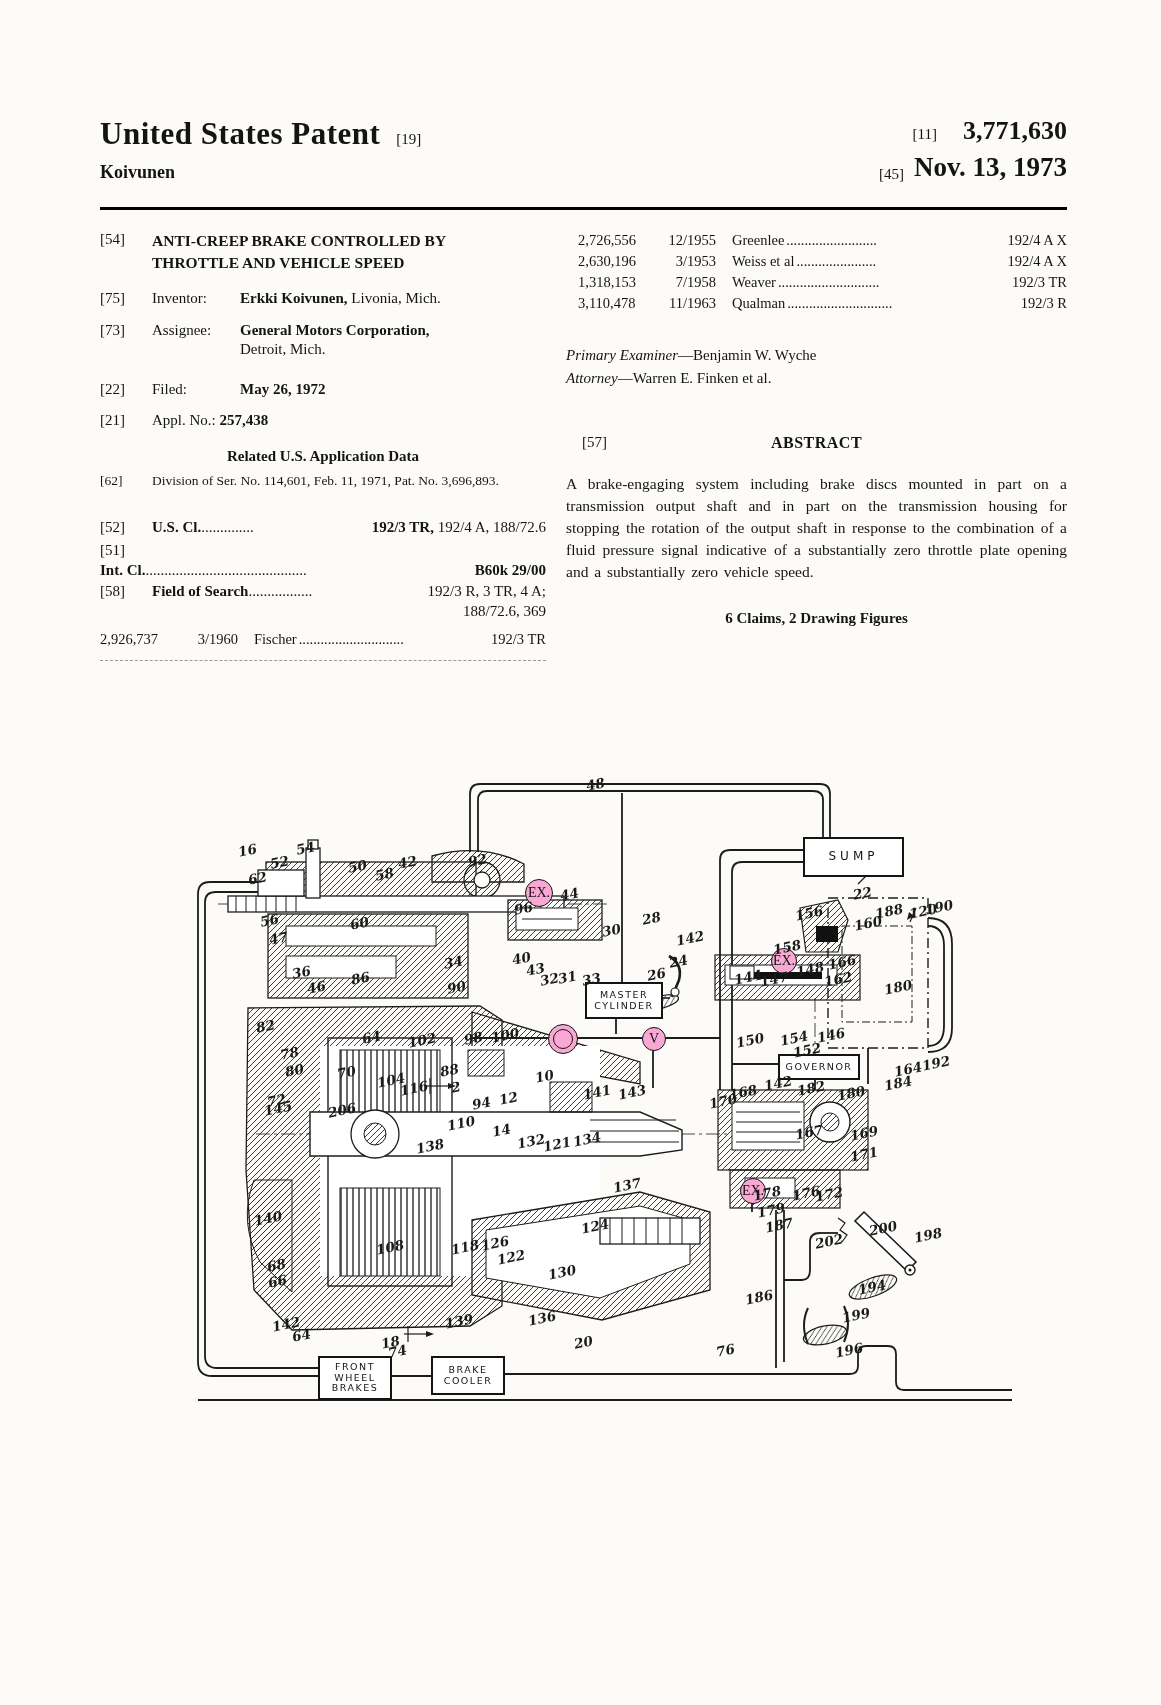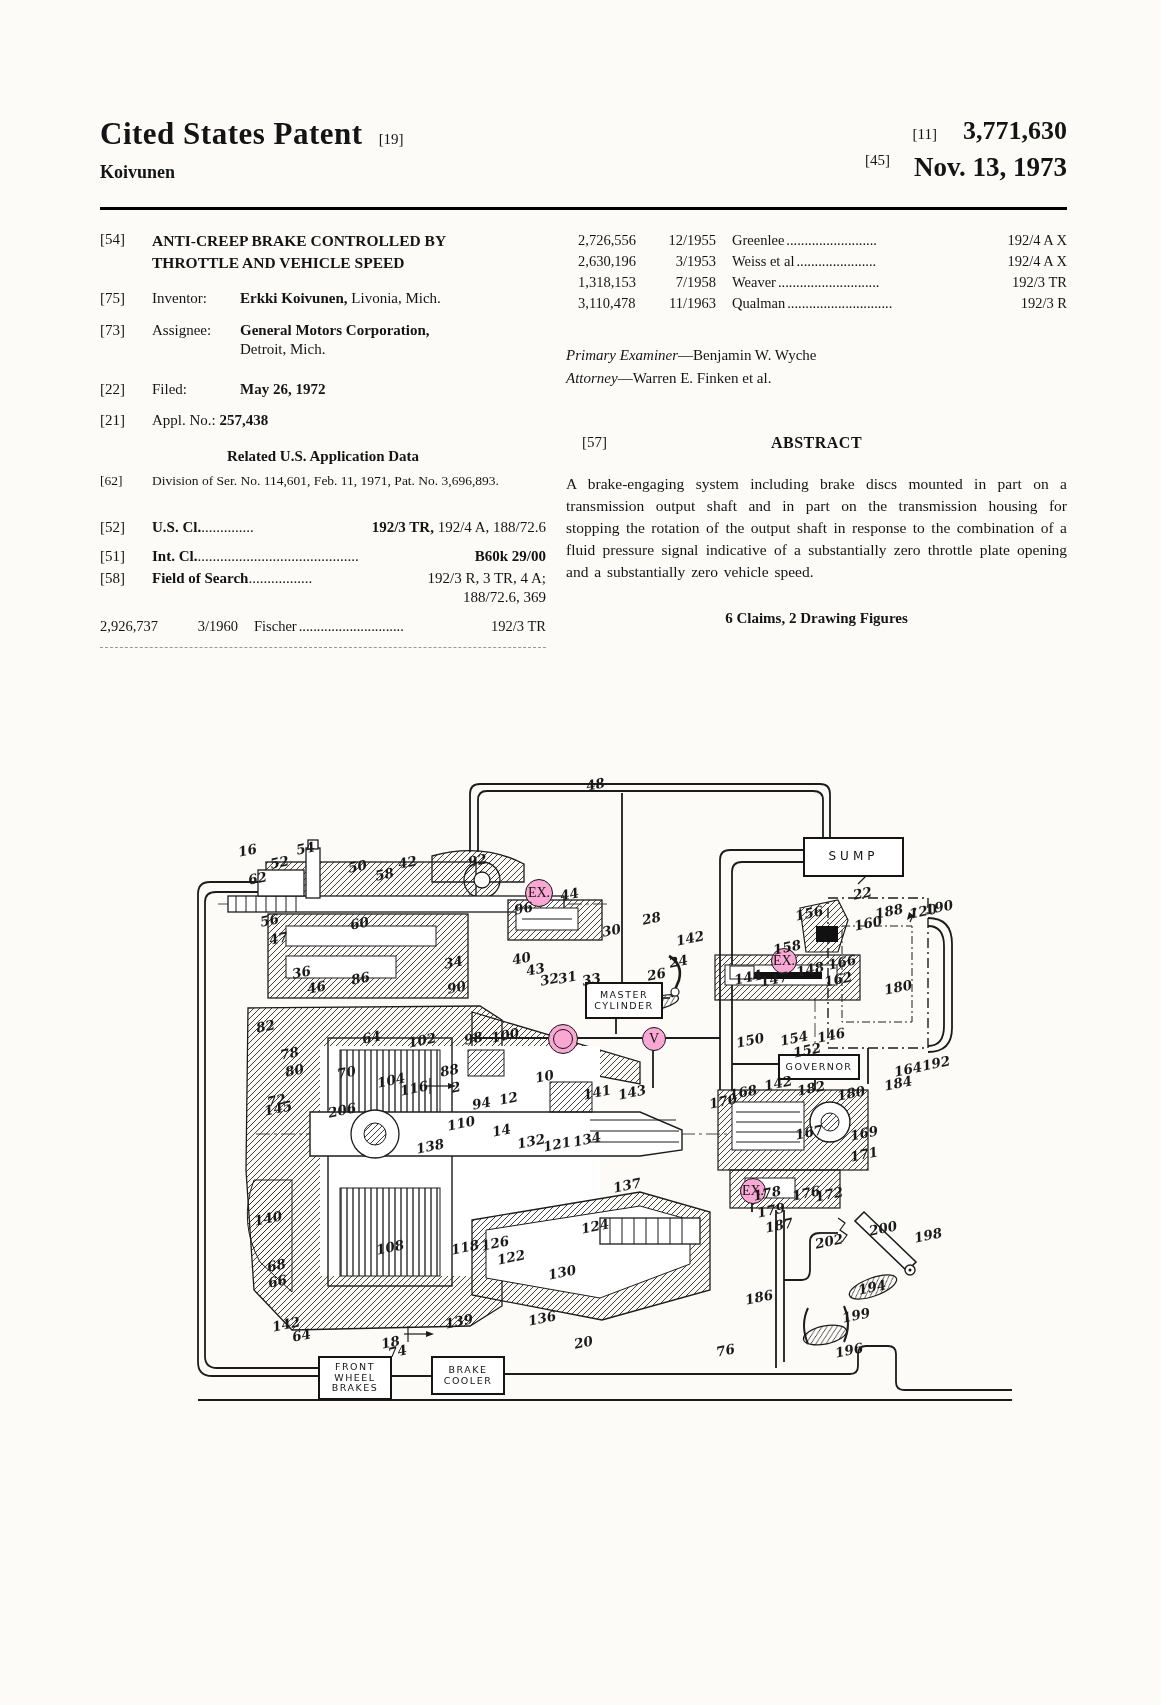--- a/index.html
+++ b/index.html
@@ -7,21 +7,21 @@
         font-family:"Liberation Serif",serif;overflow:hidden;}
   
   .header{position:absolute;left:100px;right:94px;top:116px;display:flex;justify-content:space-between;}
   .h-title{font-size:31px;font-weight:bold;letter-spacing:.5px;}
   .h-kind{font-size:15px;font-weight:normal;margin-left:16px;}
   .h-surname{font-size:18px;font-weight:bold;margin-top:10px;}
   .h-right{text-align:right;}
   .h-numline{display:flex;align-items:baseline;justify-content:flex-end;gap:26px;}
   .h-tag{font-size:15px;}
   .h-number{font-size:26px;font-weight:bold;}
-  .h-dateline{display:flex;align-items:flex-start;justify-content:flex-end;gap:24px;margin-top:6px;}
+  .h-dateline{display:flex;align-items:flex-end;justify-content:flex-end;gap:10px;margin-top:6px;}
   .h-date{font-size:27px;font-weight:bold;}
   .rule{position:absolute;left:100px;right:94px;top:207px;border-top:3px solid #000;}
   
   .cols{position:absolute;left:100px;right:94px;top:230px;display:flex;gap:20px;font-size:15px;line-height:1.3;}
   .col-l{width:446px;flex:none;}
   .col-r{flex:1;min-width:0;}
   .b-row{display:flex;margin-top:12px;}
   .b-tag{width:52px;flex:none;}
   .b-content{flex:1;min-width:0;}
   .bold{font-weight:bold;}
@@ -66,21 +66,21 @@
            transform:rotate(-12deg);white-space:nowrap;}
 </style>
 </head>
 <body>
 
 <div class="page">
 
   <div class="header">
     <div>
       <div>
-        <span class="h-title">Cited States Patent</span><span class="h-kind">[19]</span>
+        <span class="h-title">United States Patent</span><span class="h-kind">[19]</span>
       </div>
       <div class="h-surname">Koivunen</div>
     </div>
     <div class="h-right">
       <div class="h-numline">
         <span class="h-tag">[11]</span>
         <span class="h-number">3,771,630</span>
       </div>
       <div class="h-dateline">
         <span class="h-tag">[45]</span>
@@ -130,21 +130,21 @@
         <div class="b-content">Division of Ser. No. 114,601, Feb. 11, 1971, Pat. No. 3,696,893.</div>
       </div>
       <div class="b-row" style="margin-top:28px;">
         <span class="b-tag">[52]</span>
         <div class="b-content cls-line">
           <span class="bold">U.S. Cl.</span>
             <span class="cls-dots"> .............. </span>
             <span class="cls-right"><span class="bold">192/3 TR,</span><span> 192/4 A, 188/72.6</span></span>
         </div>
       </div>
-      <div class="b-row" style="margin-top:10px;">
+      <div class="b-row" style="margin-top:4px;flex-direction:column;">
         <span class="b-tag">[51]</span>
         <div class="b-content cls-line">
           <span class="bold">Int. Cl.</span>
             <span class="cls-dots">...........................................</span>
             <span class="cls-right bold"> B60k 29/00</span>
         </div>
       </div>
       <div class="b-row" style="margin-top:2px;">
         <span class="b-tag">[58]</span>
         <div class="b-content">

